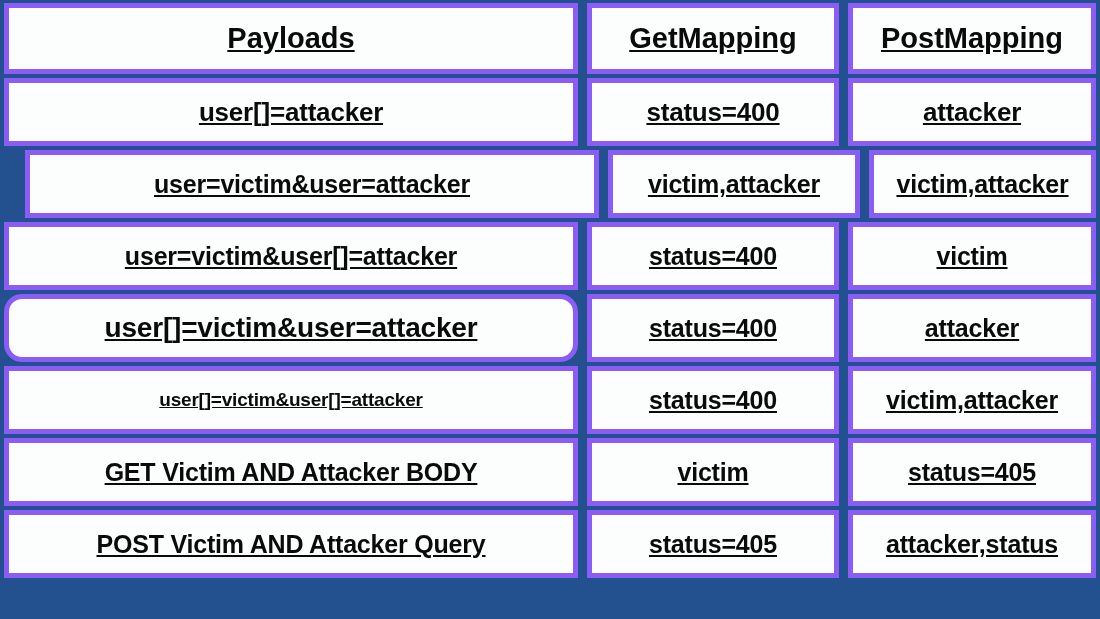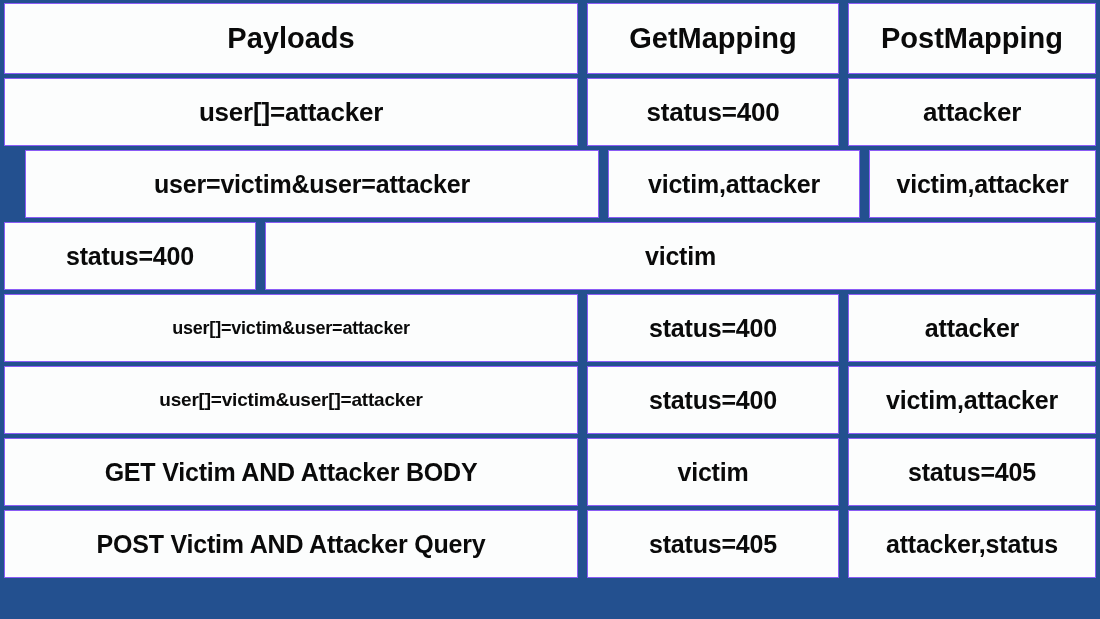--- a/index.html
+++ b/index.html
@@ -28,30 +28,31 @@
     display: flex;
     flex: 0 0 auto;
     height: 68px;
     margin-bottom: 4px;
   }
   .t-row.header-row { height: 71px; }
   .t-row.last-row { margin-bottom: 8px; border-radius: 17px; }
 
   .t-cell {
     background: #FCFDFD;
-    border: 1px solid #8b5cf6;
+    border: 5px solid #8b5cf6;
     box-sizing: border-box;
     display: flex;
     align-items: center;
     justify-content: center;
     color: #0A0A0A;
     font-weight: bold;
     letter-spacing: -0.2px;
     overflow: hidden;
     white-space: nowrap;
+    text-decoration: underline;
   }
 
   .col-payloads {
     flex: 0 0 574px;
     margin-right: 9px;
     font-size: 25px;
   }
   .col-get {
     flex: 0 0 252px;
     margin-right: 9px;
@@ -66,21 +67,21 @@
     font-size: 29px;
     letter-spacing: 0px;
   }
 
   .t-row.r0 .col-payloads,
   .t-row.r0 .col-get,
   .t-row.r0 .col-post { font-size: 26px; }
 
   .t-row.r1 .col-payloads { font-size: 25px; margin-left: 21px; }
   .t-row.r2 .col-payloads { font-size: 25px; }
-  .t-row.r3 .col-payloads { font-size: 18px; }
+  .t-row.r3 .col-payloads { font-size: 28px; border-radius: 18px; }
   .t-row.r4 .col-payloads { font-size: 19px; }
   .t-row.r5 .col-payloads { font-size: 25px; }
   .t-row.r6 .col-payloads { font-size: 25px; }
 </style>
 </head>
 <body>
 
 <div id="table-root">
 
   <div class="t-row header-row">
@@ -95,20 +96,21 @@
     <div class="t-cell col-post">attacker</div>
   </div>
 
   <div class="t-row r1">
     <div class="t-cell col-payloads">user=victim&amp;user=attacker</div>
     <div class="t-cell col-get">victim,attacker</div>
     <div class="t-cell col-post">victim,attacker</div>
   </div>
 
   <div class="t-row r2">
+    <div class="t-cell col-payloads">user=victim&amp;user[]=attacker</div>
     <div class="t-cell col-get">status=400</div>
     <div class="t-cell col-post">victim</div>
   </div>
 
   <div class="t-row r3">
     <div class="t-cell col-payloads">user[]=victim&amp;user=attacker</div>
     <div class="t-cell col-get">status=400</div>
     <div class="t-cell col-post">attacker</div>
   </div>
 

